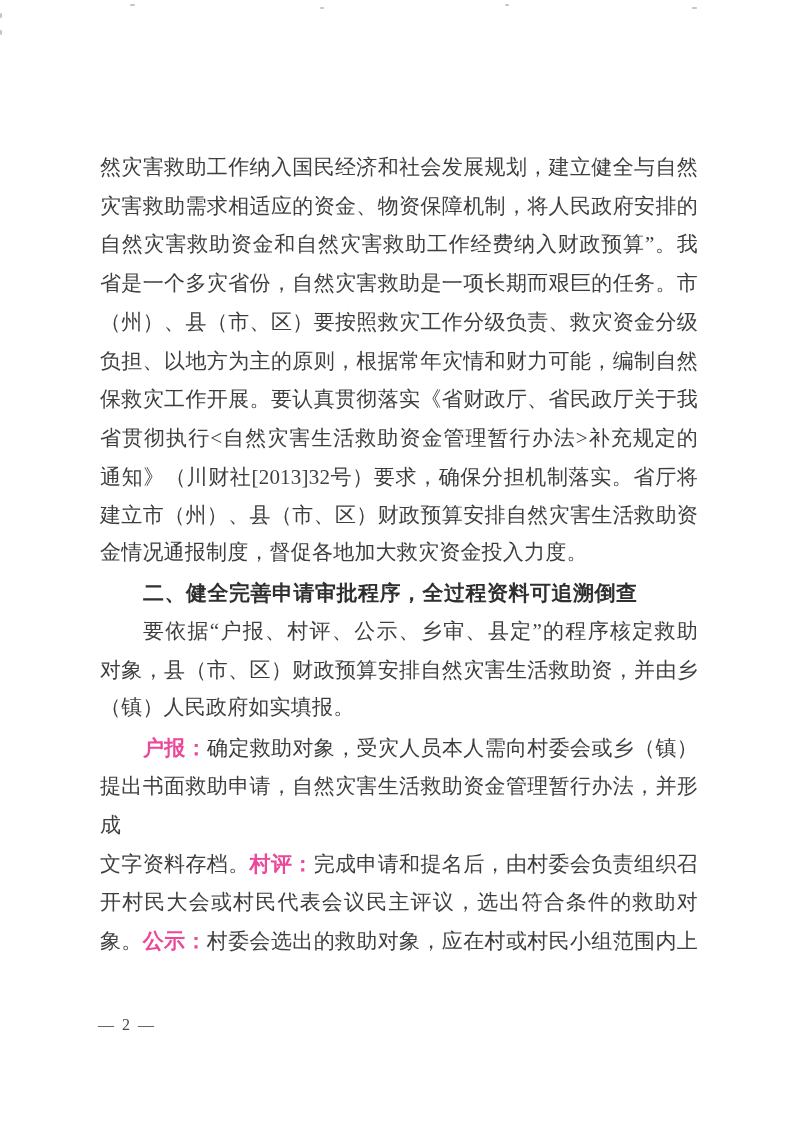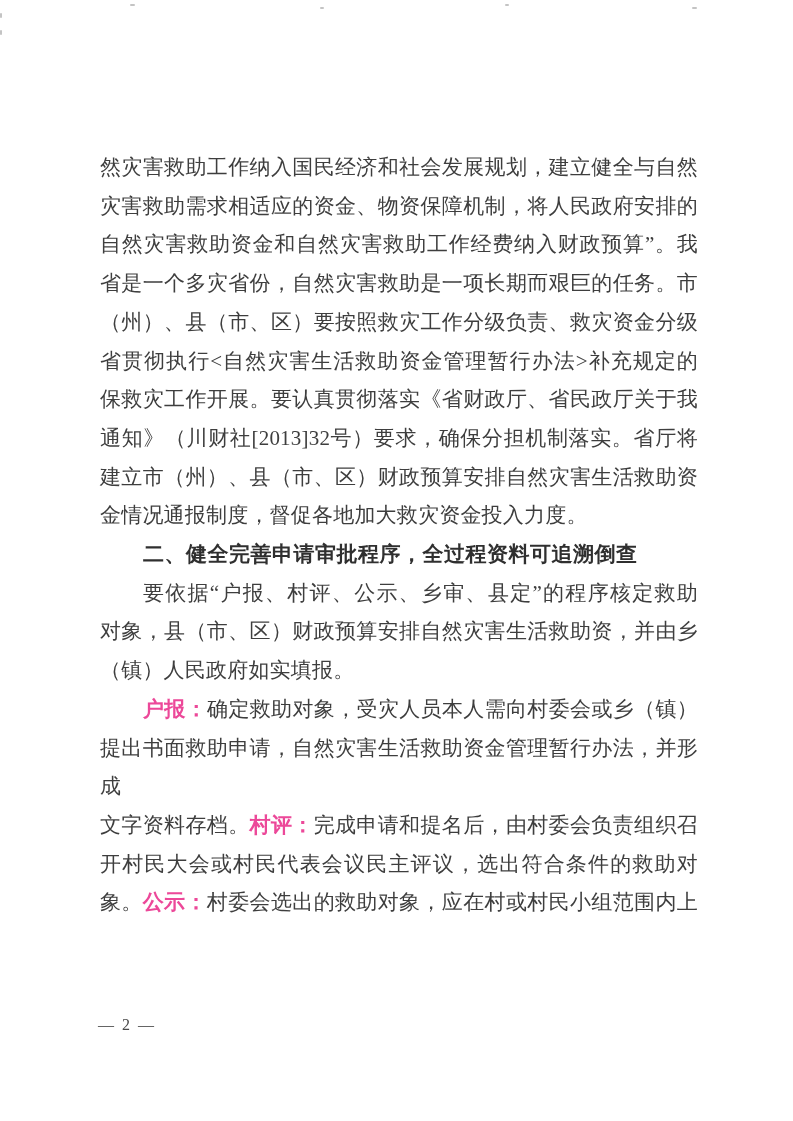--- a/index.html
+++ b/index.html
@@ -28,20 +28,21 @@
   }
   .line {
     text-align: justify;
     text-align-last: justify;
     text-justify: inter-ideograph;
     white-space: normal;
   }
   .line.short {
     text-align: right;
     text-align-last: left;
+    font-family: Liberation Mono, monospace;
   }
   .line.indent {
     text-indent: 43px;
   }
   .line.heading {
     font-family: "Liberation Sans", "DejaVu Sans", sans-serif;
     font-weight: 700;
     color: #2f2f2f;
     text-align: right;
     text-align-last: left;
@@ -85,22 +86,23 @@
   <div class="speck s4"></div>
   <div class="speck e1"></div>
   <div class="speck e2"></div>
 
   <div class="doc-body" id="doc-lines">
       <div class="line"><span>然灾害救助工作纳入国民经济和社会发展规划，建立健全与自然</span></div>
       <div class="line"><span>灾害救助需求相适应的资金、物资保障机制，将人民政府安排的</span></div>
       <div class="line"><span>自然灾害救助资金和自然灾害救助工作经费纳入财政预算”。我</span></div>
       <div class="line"><span>省是一个多灾省份，自然灾害救助是一项长期而艰巨的任务。市</span></div>
       <div class="line"><span>（州）、县（市、区）要按照救灾工作分级负责、救灾资金分级</span></div>
+      <div class="line"><span>负担、以地方为主的原则，根据常年灾情和财力可能，编制自然</span></div>
+      <div class="line"><span>保救灾工作开展。要认真贯彻落实《省财政厅、省民政厅关于我</span></div>
       <div class="line"><span>省贯彻执行&lt;自然灾害生活救助资金管理暂行办法&gt;补充规定的</span></div>
-      <div class="line"><span>保救灾工作开展。要认真贯彻落实《省财政厅、省民政厅关于我</span></div>
       <div class="line"><span>通知》（川财社[2013]32号）要求，确保分担机制落实。省厅将</span></div>
       <div class="line"><span>建立市（州）、县（市、区）财政预算安排自然灾害生活救助资</span></div>
       <div class="line short"><span>金情况通报制度，督促各地加大救灾资金投入力度。</span></div>
       <div class="line indent heading"><span>二、健全完善申请审批程序，全过程资料可追溯倒查</span></div>
       <div class="line indent"><span>要依据“户报、村评、公示、乡审、县定”的程序核定救助</span></div>
       <div class="line"><span>对象，县（市、区）财政预算安排自然灾害生活救助资，并由乡</span></div>
       <div class="line short"><span>（镇）人民政府如实填报。</span></div>
       <div class="line indent"><span class="run-bold">户报：</span><span>确定救助对象，受灾人员本人需向村委会或乡（镇）</span></div>
       <div class="line"><span>提出书面救助申请，自然灾害生活救助资金管理暂行办法，并形成</span></div>
       <div class="line"><span>文字资料存档。</span><span class="run-bold">村评：</span><span>完成申请和提名后，由村委会负责组织召</span></div>

